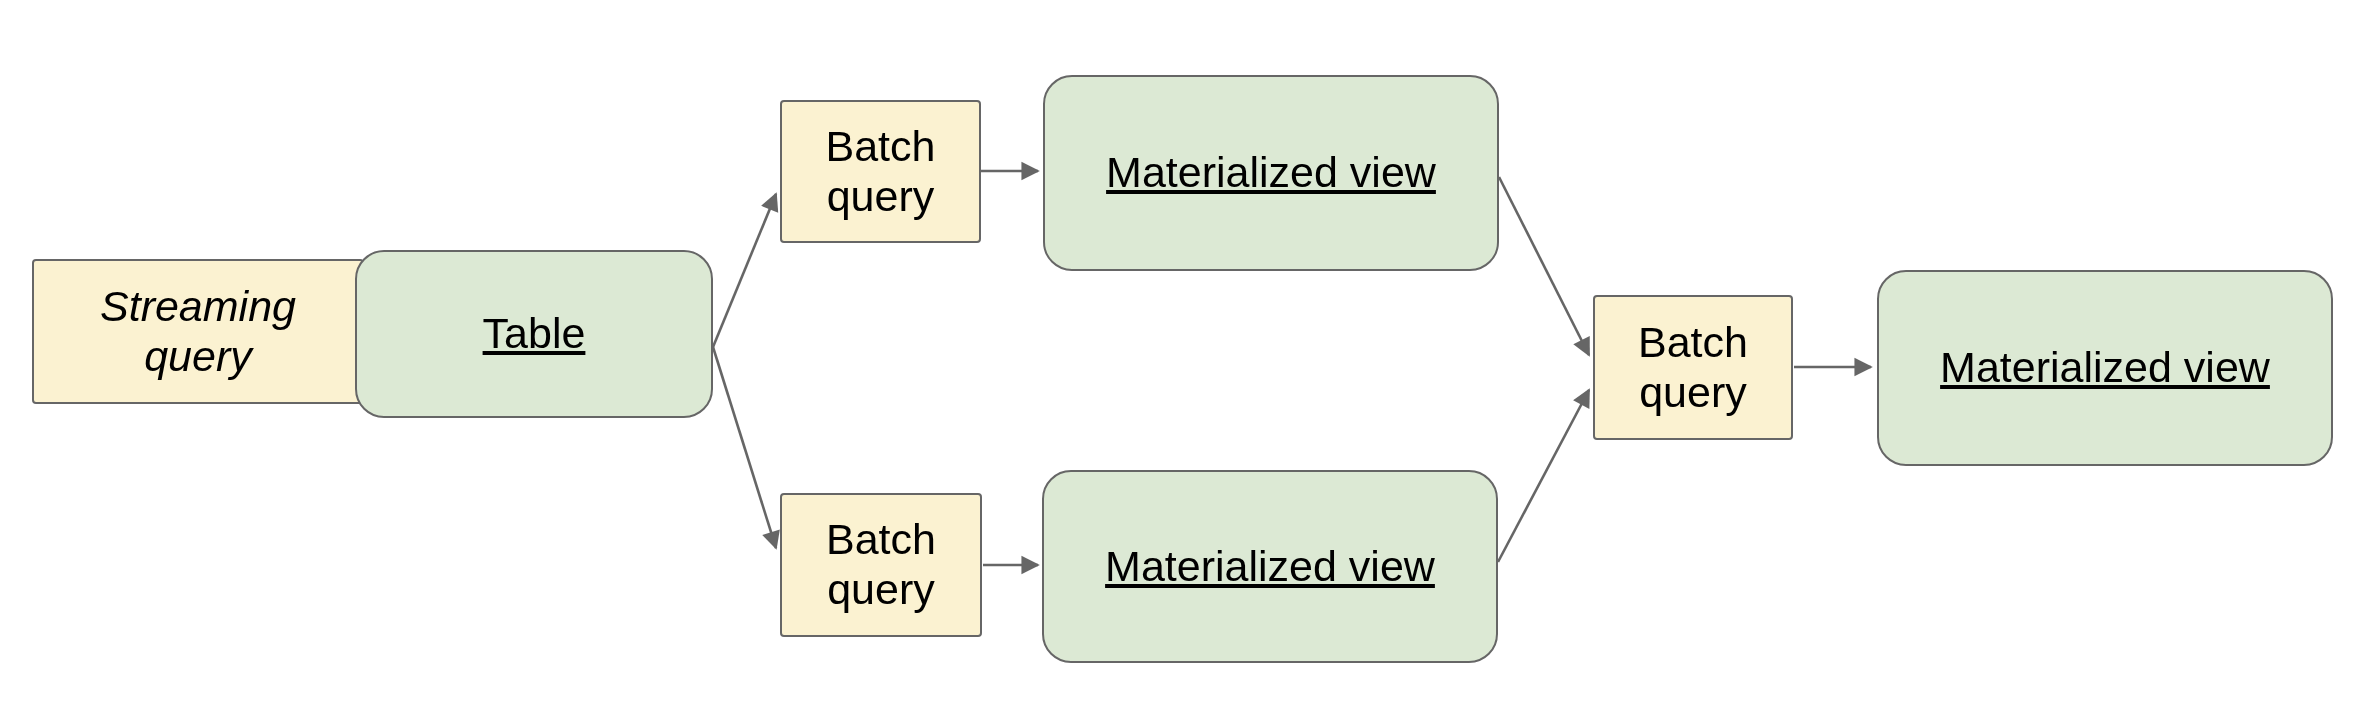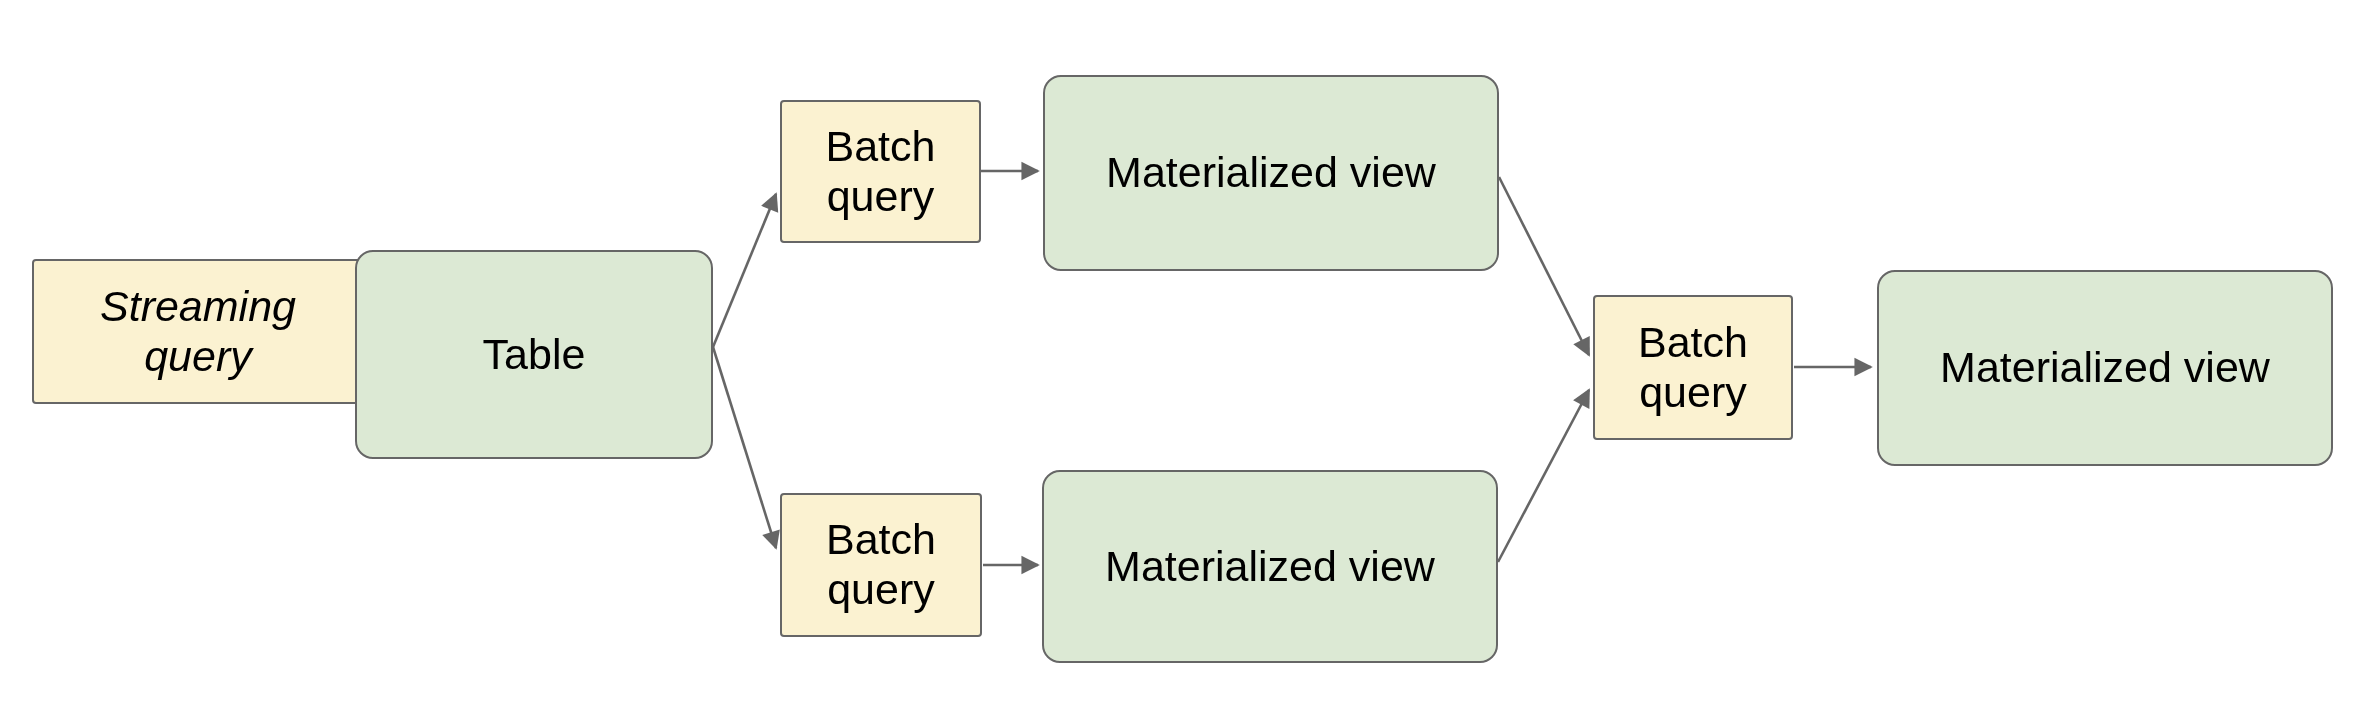--- a/index.html
+++ b/index.html
@@ -45,21 +45,22 @@
     padding: 0 18px;
   }
   .node.query {
     background: var(--query-fill, #fbf2d1);
     border: 2.5px solid var(--shape-border, #666666);
     border-radius: 4px;
   }
   .node.view {
     background: var(--view-fill, #dce9d4);
     border: 2.5px solid var(--shape-border, #666666);
-    border-radius: 18px;
+    border-radius: 29px;
+    text-decoration: underline;
   }
 </style>
 </head>
 <body style="background: rgb(255, 255, 255);">
 
 <div class="canvas">
 
   <svg class="edges-layer" width="2370" height="720" viewBox="0 0 2370 720" xmlns="http://www.w3.org/2000/svg">
     <defs>
       <marker id="ah" viewBox="0 0 12 12" refX="10" refY="6" markerWidth="8.5" markerHeight="8.5" orient="auto-start-reverse">
@@ -73,21 +74,21 @@
     <line class="edge" x1="983" y1="565" x2="1038" y2="565" marker-end="url(#ah)"></line>
     <line class="edge" x1="1499" y1="177" x2="1589" y2="355" marker-end="url(#ah)"></line>
     <line class="edge" x1="1498" y1="562" x2="1589" y2="390" marker-end="url(#ah)"></line>
     <line class="edge" x1="1794" y1="367" x2="1871" y2="367" marker-end="url(#ah)"></line>
   </svg>
 
   <div class="node query" style="left:32px; top:259px; width:332px; height:145px;font-style:italic;">
     <span>Streaming query</span>
   </div>
 
-  <div class="node view" style="left:355px; top:250px; width:358px; height:209px;">
+  <div class="node view" style="left:355px; top:250px; width:358px; height:168px;">
     <span>Table</span>
   </div>
 
   <div class="node query" style="left:780px; top:100px; width:201px; height:143px;">
     <span>Batch query</span>
   </div>
 
   <div class="node view" style="left:1043px; top:75px; width:456px; height:196px;">
     <span>Materialized view</span>
   </div>

